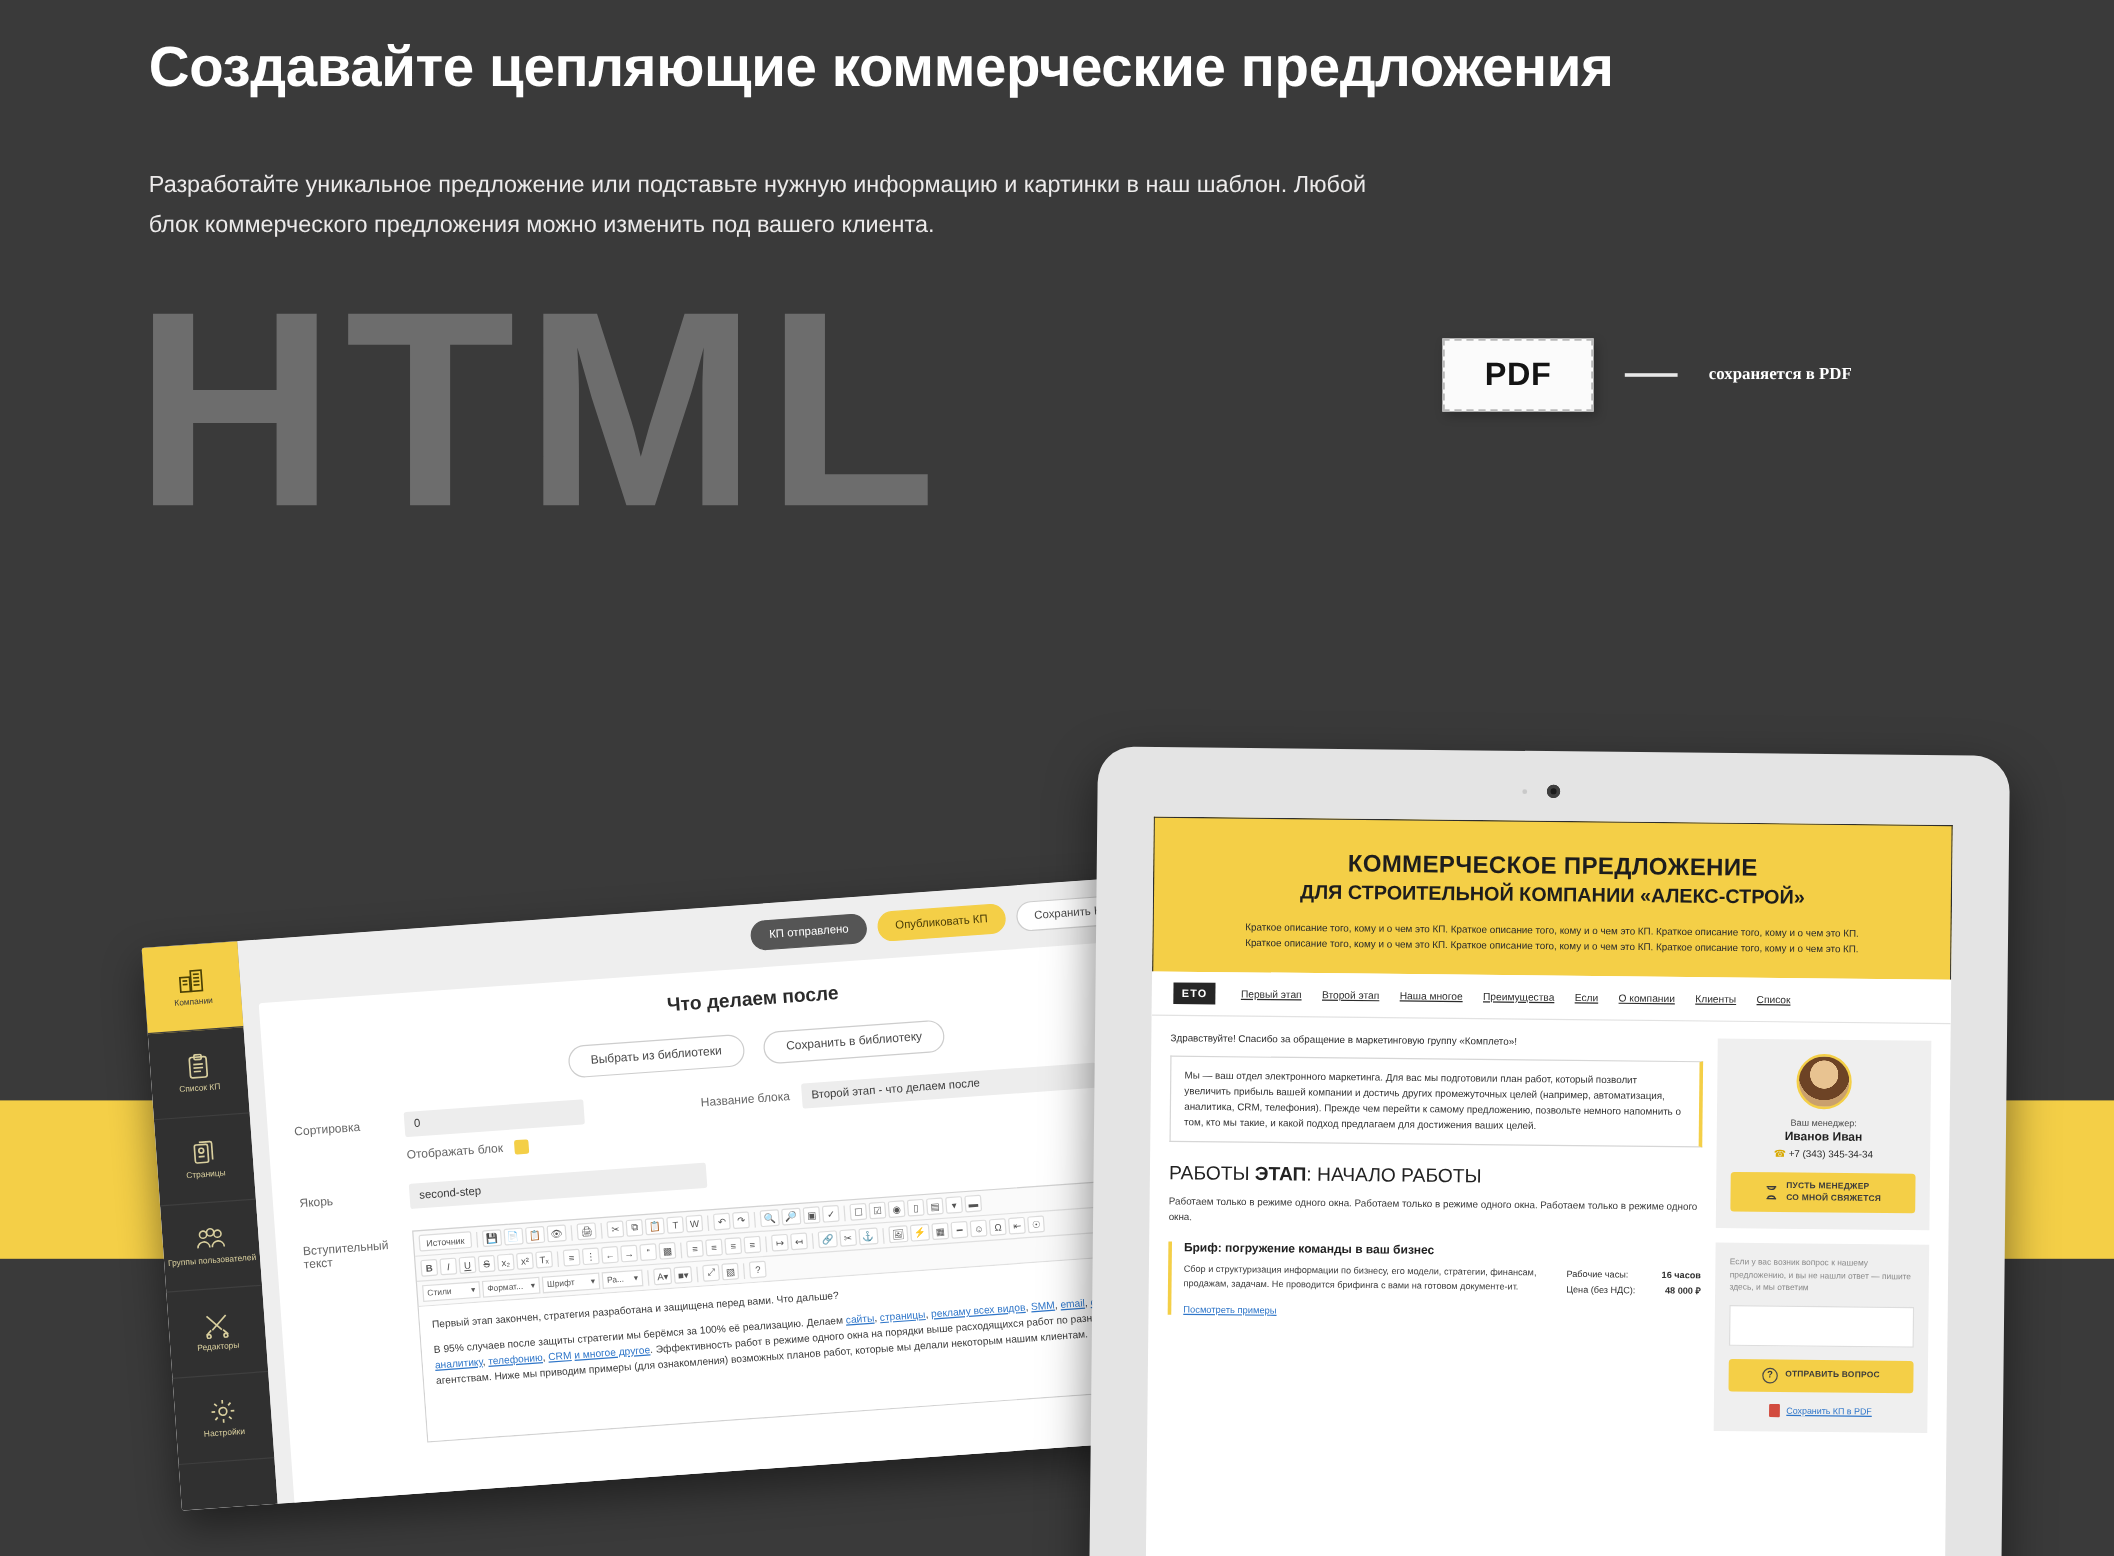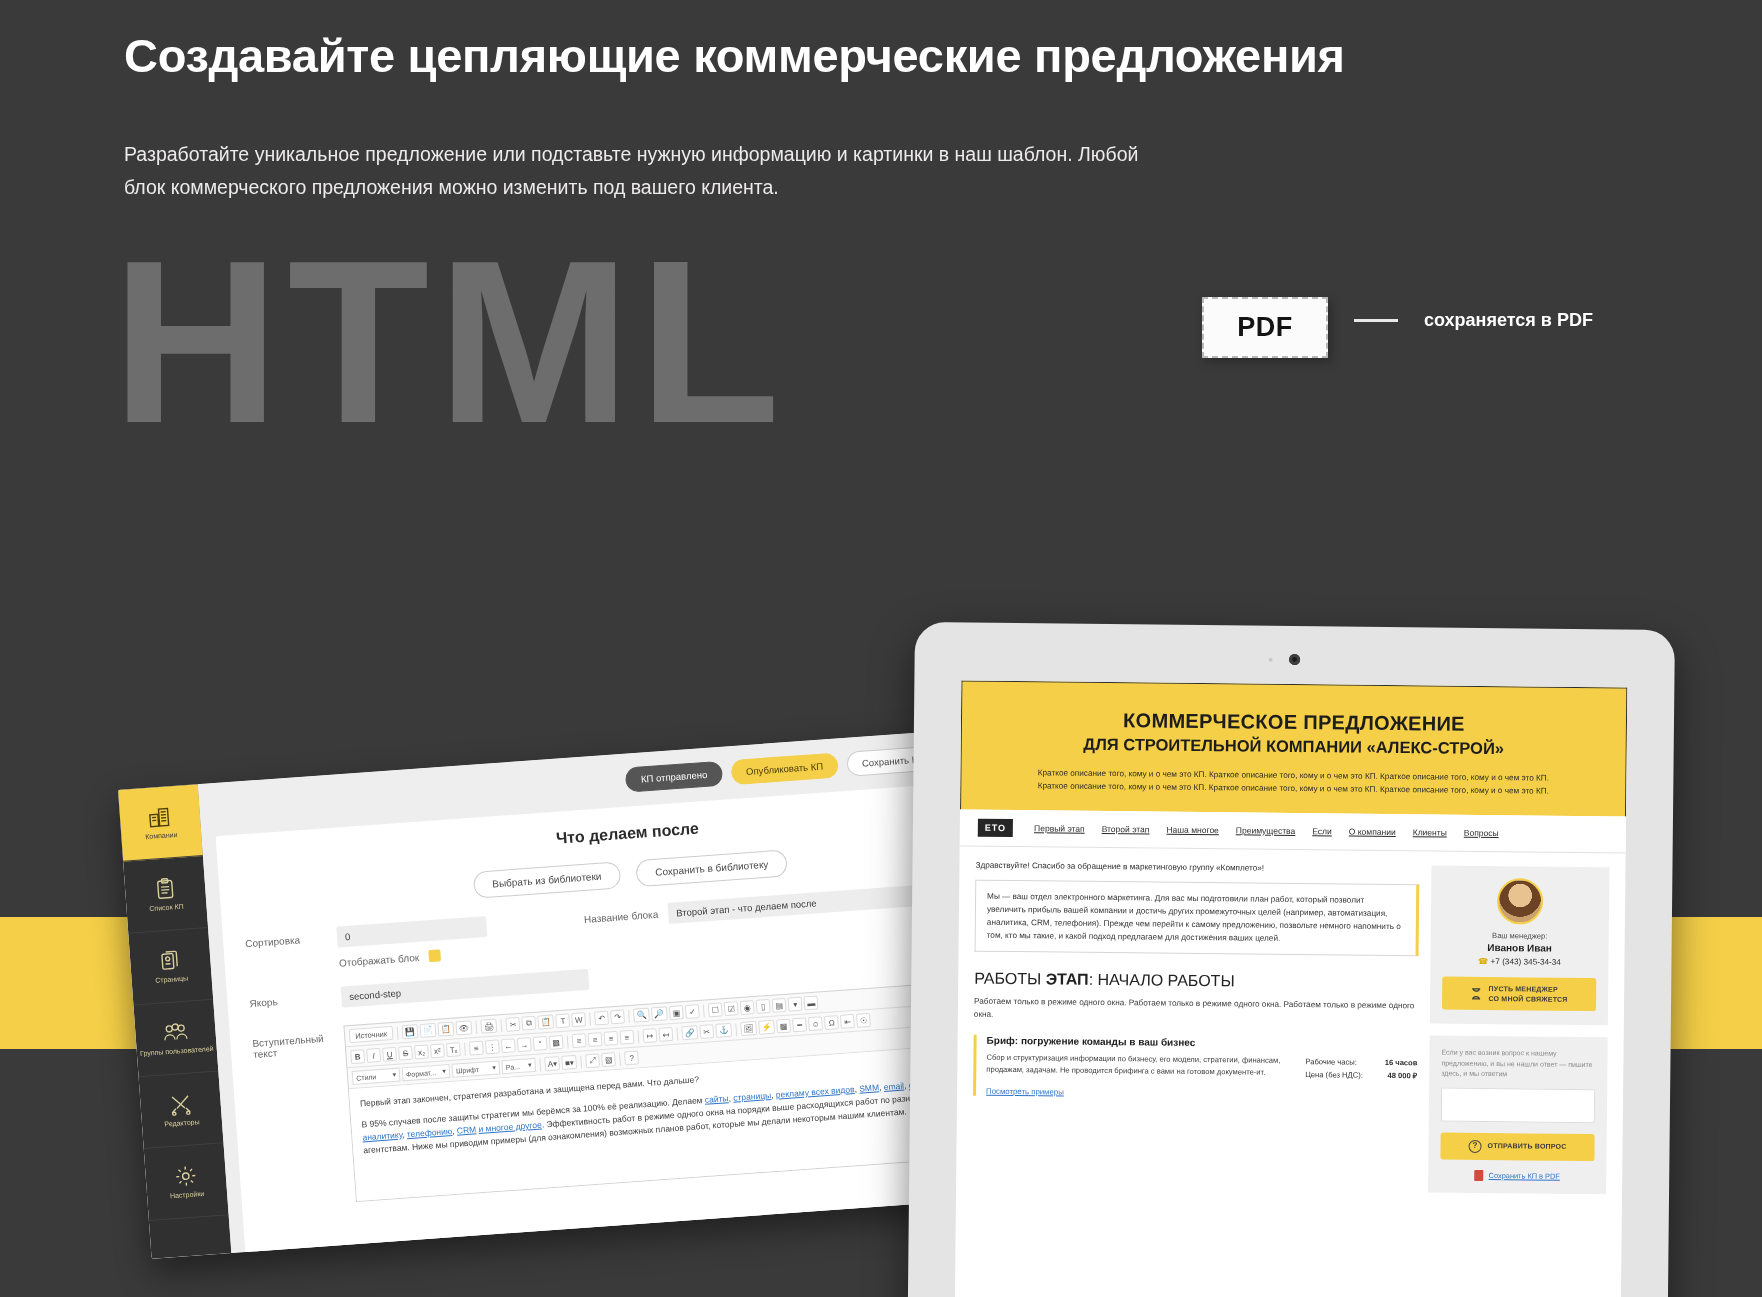--- a/index.html
+++ b/index.html
@@ -102,36 +102,36 @@
     border: 2px dashed #b9b9b9;
     display: flex;
     align-items: center;
     justify-content: center;
     font-size: 27px;
     font-weight: bold;
     color: #141414;
     letter-spacing: 0.5px;
     box-shadow: 3px 4px 9px rgba(0,0,0,0.28);
     flex: none;
-    margin-top: 15px;
   }
 
   .dash {
     width: 44px;
     height: 3px;
     background: #e8e8e8;
     margin: 0 26px;
     flex: none;
   }
 
   .badge-label {
-    font-size: 18px;
+    font-size: 14px;
     font-weight: bold;
     color: #ffffff;
     white-space: nowrap;
+    font-family: Liberation Serif, serif;
   }
 
   
   .cms {
     position: absolute;
     left: 118px;
     top: 790px;
     width: 930px;
     height: 470px;
     background: #ececec;
@@ -806,21 +806,21 @@
 
       <div class="kp-nav">
         <span class="kp-logo">ЕТО</span>
         <span class="nav-link">Первый этап</span>
         <span class="nav-link">Второй этап</span>
         <span class="nav-link">Наша многое</span>
         <span class="nav-link">Преимущества</span>
         <span class="nav-link">Если</span>
         <span class="nav-link">О компании</span>
         <span class="nav-link">Клиенты</span>
-        <span class="nav-link">Вопросы</span>
+        <span class="nav-link">Список</span>
       </div>
 
       <div class="kp-body">
 
         <div class="kp-left">
           <div class="kp-greet">Здравствуйте! Спасибо за обращение в маркетинговую группу «Комплето»!</div>
           <div class="kp-box">Мы — ваш отдел электронного маркетинга. Для вас мы подготовили план работ, который позволит увеличить прибыль вашей компании и достичь других промежуточных целей (например, автоматизация, аналитика, CRM, телефония). Прежде чем перейти к самому предложению, позвольте немного напомнить о том, кто мы такие, и какой подход предлагаем для достижения ваших целей.</div>
 
           <div class="kp-h3"><span>РАБОТЫ </span><b>ЭТАП</b><span>: НАЧАЛО РАБОТЫ</span></div>
           <div class="kp-sub">Работаем только в режиме одного окна. Работаем только в режиме одного окна. Работаем только в режиме одного окна.</div>

